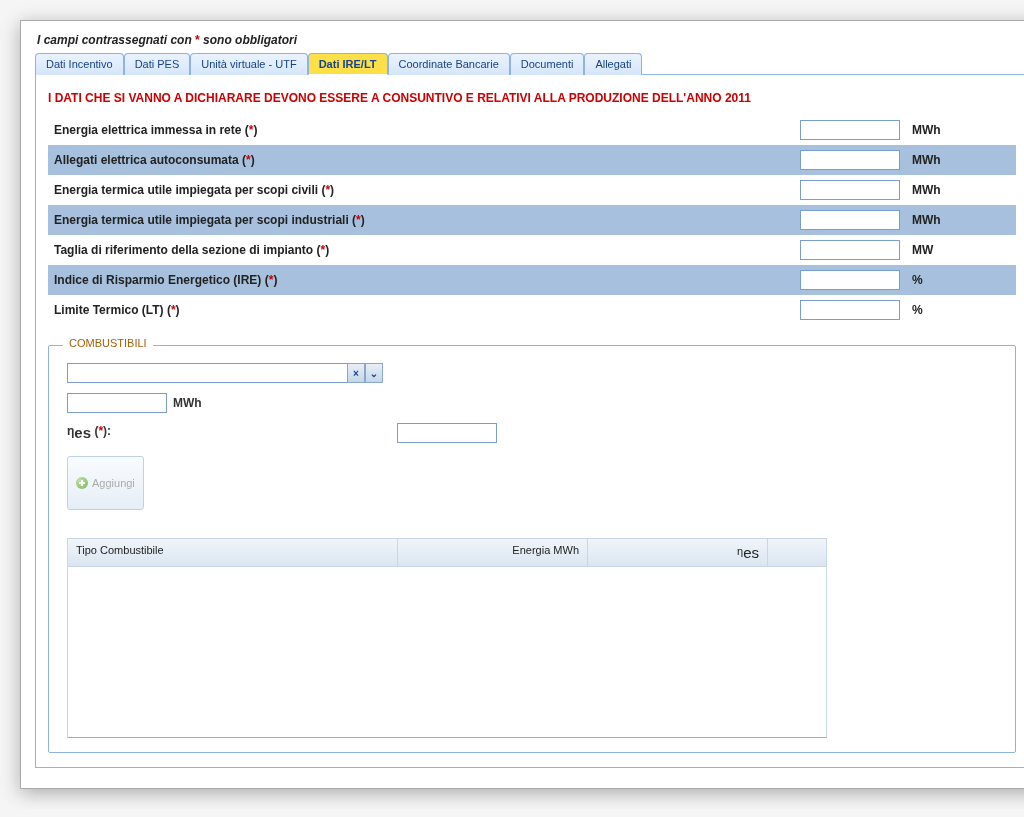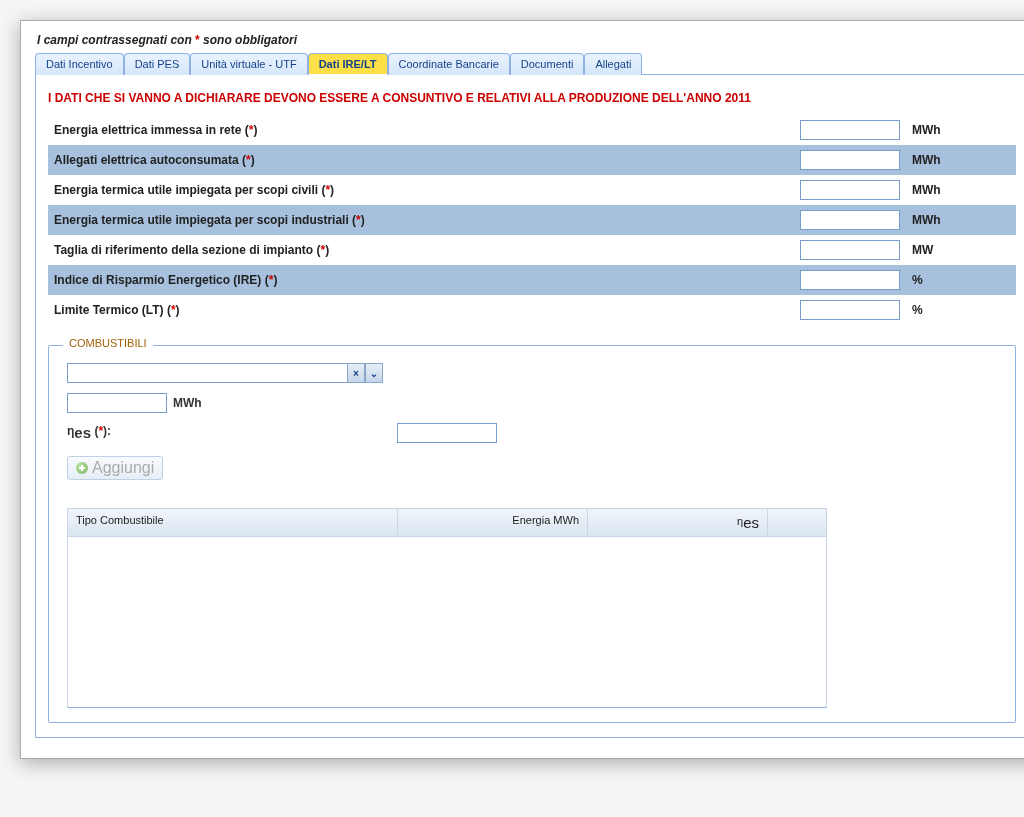--- a/index.html
+++ b/index.html
@@ -141,24 +141,24 @@
       color: #15428b;
       cursor: pointer;
     }
     .btn-add {
       display: inline-flex;
       align-items: center;
       gap: 4px;
       margin-top: 8px;
       border: 1px solid #a3bfd9;
       border-radius: 3px;
-      padding: 2px 8px;
+      padding: 20px 8px;
       background: linear-gradient(#f7fbff, #dbe7f3);
       color: #888;
-      font-size: 16px;
+      font-size: 11px;
       cursor: pointer;
       opacity: 0.7;
     }
     .btn-add .plus {
       width: 12px; height: 12px;
       border-radius: 50%;
       background: radial-gradient(circle at 30% 30%, #9bd67a, #4a9a25);
       position: relative;
     }
     .btn-add .plus::before, .btn-add .plus::after {

